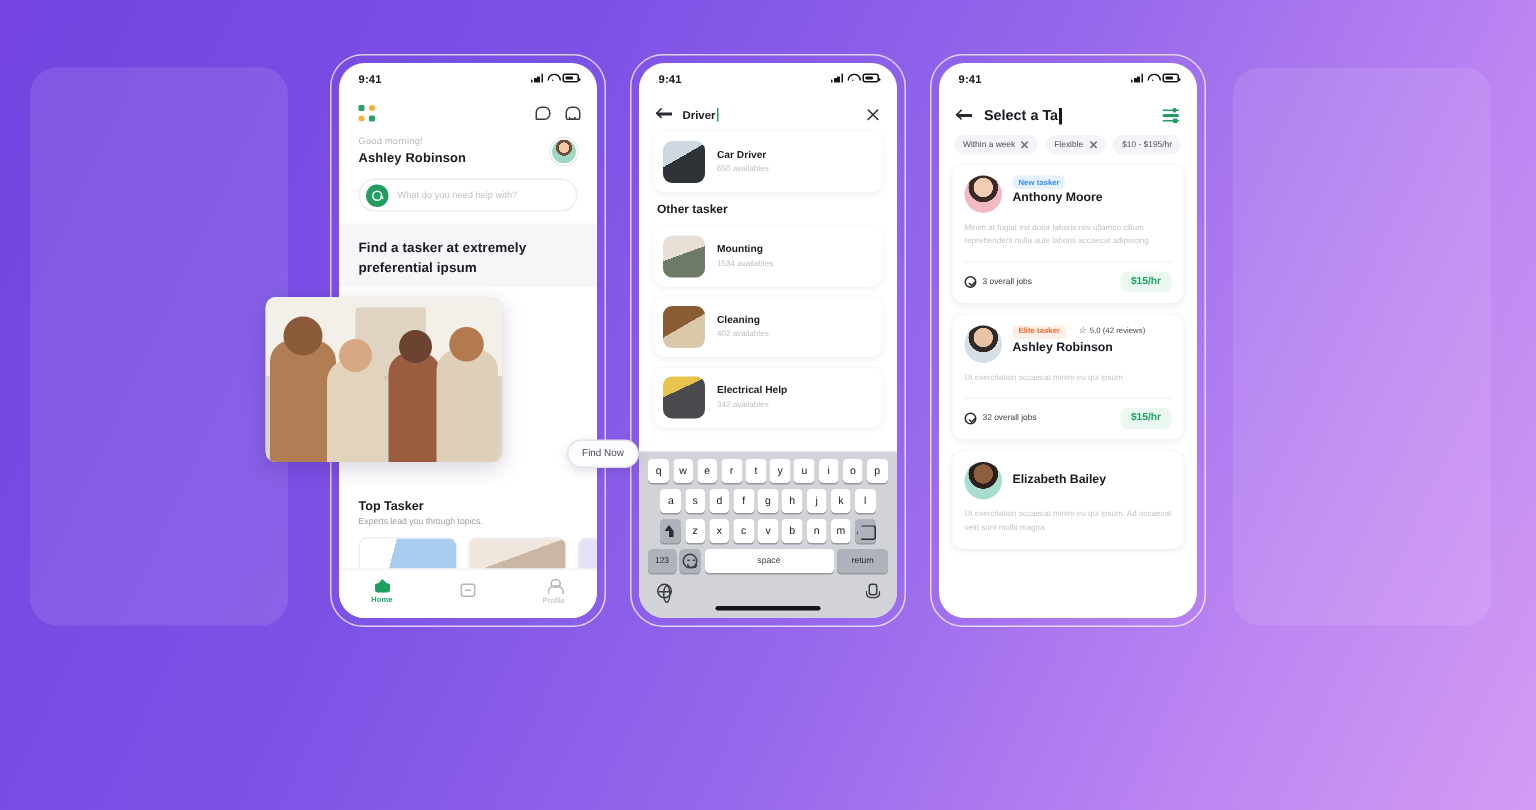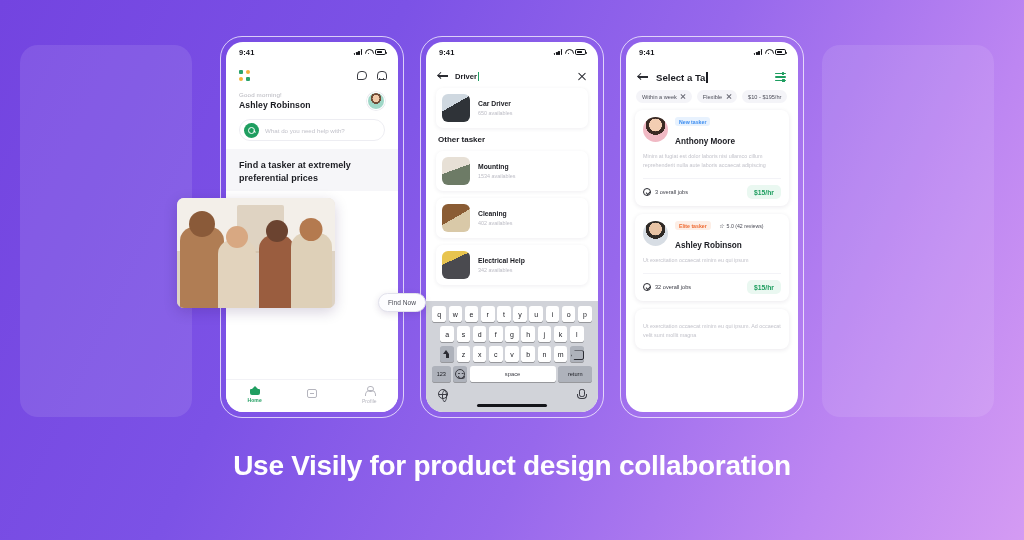--- a/index.html
+++ b/index.html
@@ -232,21 +232,21 @@
   .tc-av { width:25px;height:25px;border-radius:50%;flex:none; }
   .av-a{background:radial-gradient(circle at 50% 32%, #f3cdb2 0 30%, #3b2a24 31% 46%, #f0b9c4 47% 100%);}
   .av-b{background:radial-gradient(circle at 50% 32%, #e8c3a4 0 30%, #2f2a26 31% 46%, #d7dde4 47% 100%);}
   .av-c{background:radial-gradient(circle at 50% 32%, #8d5f3e 0 30%, #2c1f19 31% 46%, #a9dcd0 47% 100%);}
   .badges { display:flex; align-items:center; gap:8px; }
   .badge { font-size:5.2px; font-weight:700; padding:1.6px 4px; border-radius:3px; }
   .badge.new { color:#3d8ef0; background:#e8f2fe; }
   .badge.elite { color:#ef6b33; background:#fdeee6; }
   .rating { font-size:5.2px; color:#4a4b56; display:flex; align-items:center; gap:2.5px; }
   .star { color:#3a3b44; font-size:6px; line-height:1; }
-  .tc-name { font-size:8.2px; font-weight:700; color:#1a1b21; margin-top:11px; }
+  .tc-name { font-size:8.2px; font-weight:700; color:#1a1b21; margin-top:1px; }
   .tc-desc { font-size:5.4px; color:#c3c3cb; line-height:1.65; margin:6px 0 0; }
   .tc-foot {
     display:flex; align-items:center; justify-content:space-between;
     margin-top:8px; padding:6px 0 7px; border-top:1px solid #f3f3f7;
   }
   .jobs { display:flex; align-items:center; gap:4px; font-size:5.6px; color:#3d3e48; }
   .ic-check { width:8px;height:8px;border:1.1px solid #2a2b32;border-radius:50%;position:relative;flex:none; }
   .ic-check:after{content:"";position:absolute;left:1.6px;top:2.2px;width:3.4px;height:1.8px;border-left:1.1px solid #2a2b32;border-bottom:1.1px solid #2a2b32;transform:rotate(-45deg);}
   .price { font-size:6.8px; font-weight:700; color:#1f9e60; background:#eaf8f1; border-radius:5px; padding:3.5px 7px; }
 
@@ -305,23 +305,38 @@
           <div class="avatar"></div>
         </div>
 
         <div class="searchbar">
           <span class="search-circ"></span>
           <span class="search-ph">What do you need help with?</span>
         </div>
       </div>
 
       <div class="p1-band">
-        <div class="p1-head">Find a tasker at extremely preferential prices</div>
-      </div>
-
+        <div class="p1-head">Find a tasker at extremely preferential ipsum</div>
+      </div>
+
+      <div class="p1-lower">
+        <div class="tt-title">Top Tasker</div>
+        <div class="tt-sub">Experts lead you through topics.</div>
+        <div class="tt-cards">
+          <div class="tt-card">
+              <div class="thumb"></div>
+            </div>
+          <div class="tt-card">
+              <div class="thumb"></div>
+            </div>
+          <div class="tt-card">
+              <div class="thumb"></div>
+            </div>
+        </div>
+      </div>
 
       <div class="tabbar">
         <div class="tab active">
           <span class="ic-home"></span>
           <span>Home</span>
         </div>
         <div class="tab">
           <span class="ic-board"></span>
           <span></span>
         </div>
@@ -561,22 +576,27 @@
           <div class="tc-foot">
             <span class="jobs">
               <i class="ic-check"></i>
               <span>32 overall jobs</span>
             </span>
             <span class="price">$15/hr</span>
           </div>
         </div>
 
         <div class="tcard">
+          <div class="tc-head">
+            <span class="tc-av av-c"></span>
+            <span>
+              <div class="tc-name" style="margin-top:7px">Elizabeth Bailey</div>
+            </span>
+          </div>
           <div class="tc-desc" style="padding-bottom:9px">Ut exercitation occaecat minim eu qui ipsum. Ad occaecat velit sunt mollit magna</div>
         </div>
 
       </div>
     </div>
   </div>
 
-  <div class="headline">Use Visily for product design collaboration</div>
 
 </div>
 
 </body></html>

